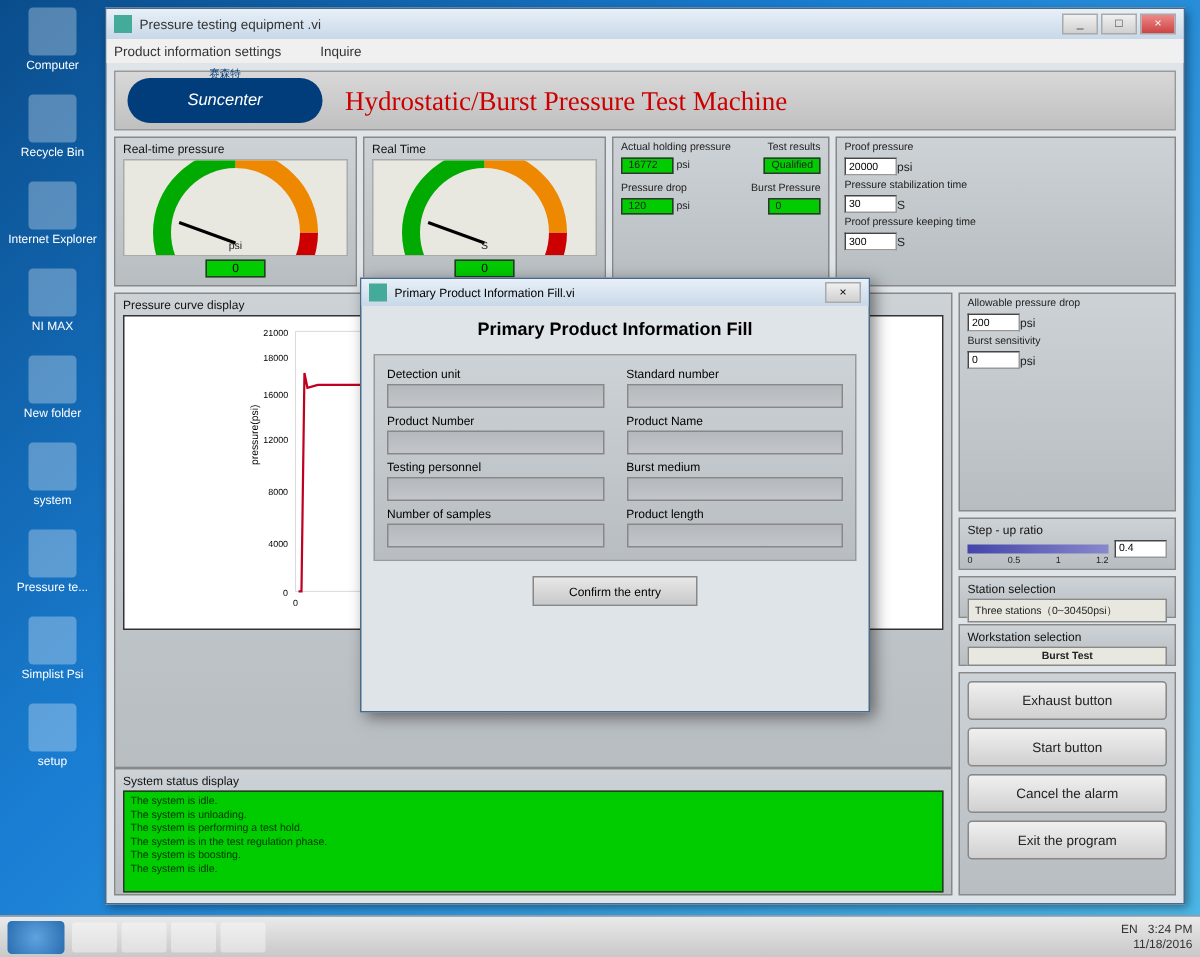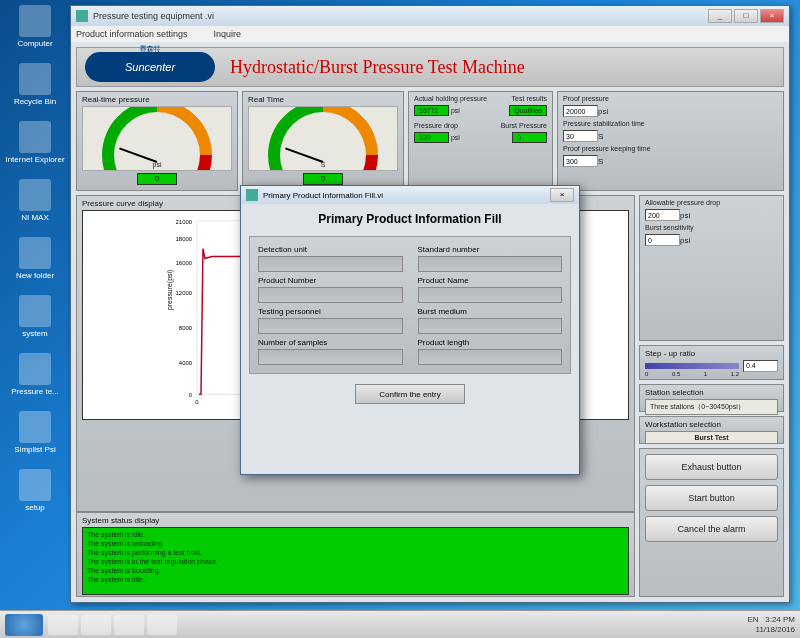--- a/index.html
+++ b/index.html
@@ -236,20 +236,21 @@
           <div class="sel-box">Three stations（0~30450psi）</div>
         </div>
         <div class="panel sel-panel">
           <div class="panel-title">Workstation selection</div>
           <div class="sel-box" style="text-align:center;font-weight:bold">Burst Test</div>
         </div>
         <div class="panel btn-panel">
           <div class="big-btn">Exhaust button</div>
           <div class="big-btn">Start  button</div>
           <div class="big-btn">Cancel the alarm</div>
+          <div class="big-btn">Exit the program</div>
         </div>
       </div>
     </div>
   </div>
 </div>
 
 <div class="dialog">
   <div class="dlg-title">
     <div class="win-ico"></div>
     <span>Primary Product Information Fill.vi</span>

